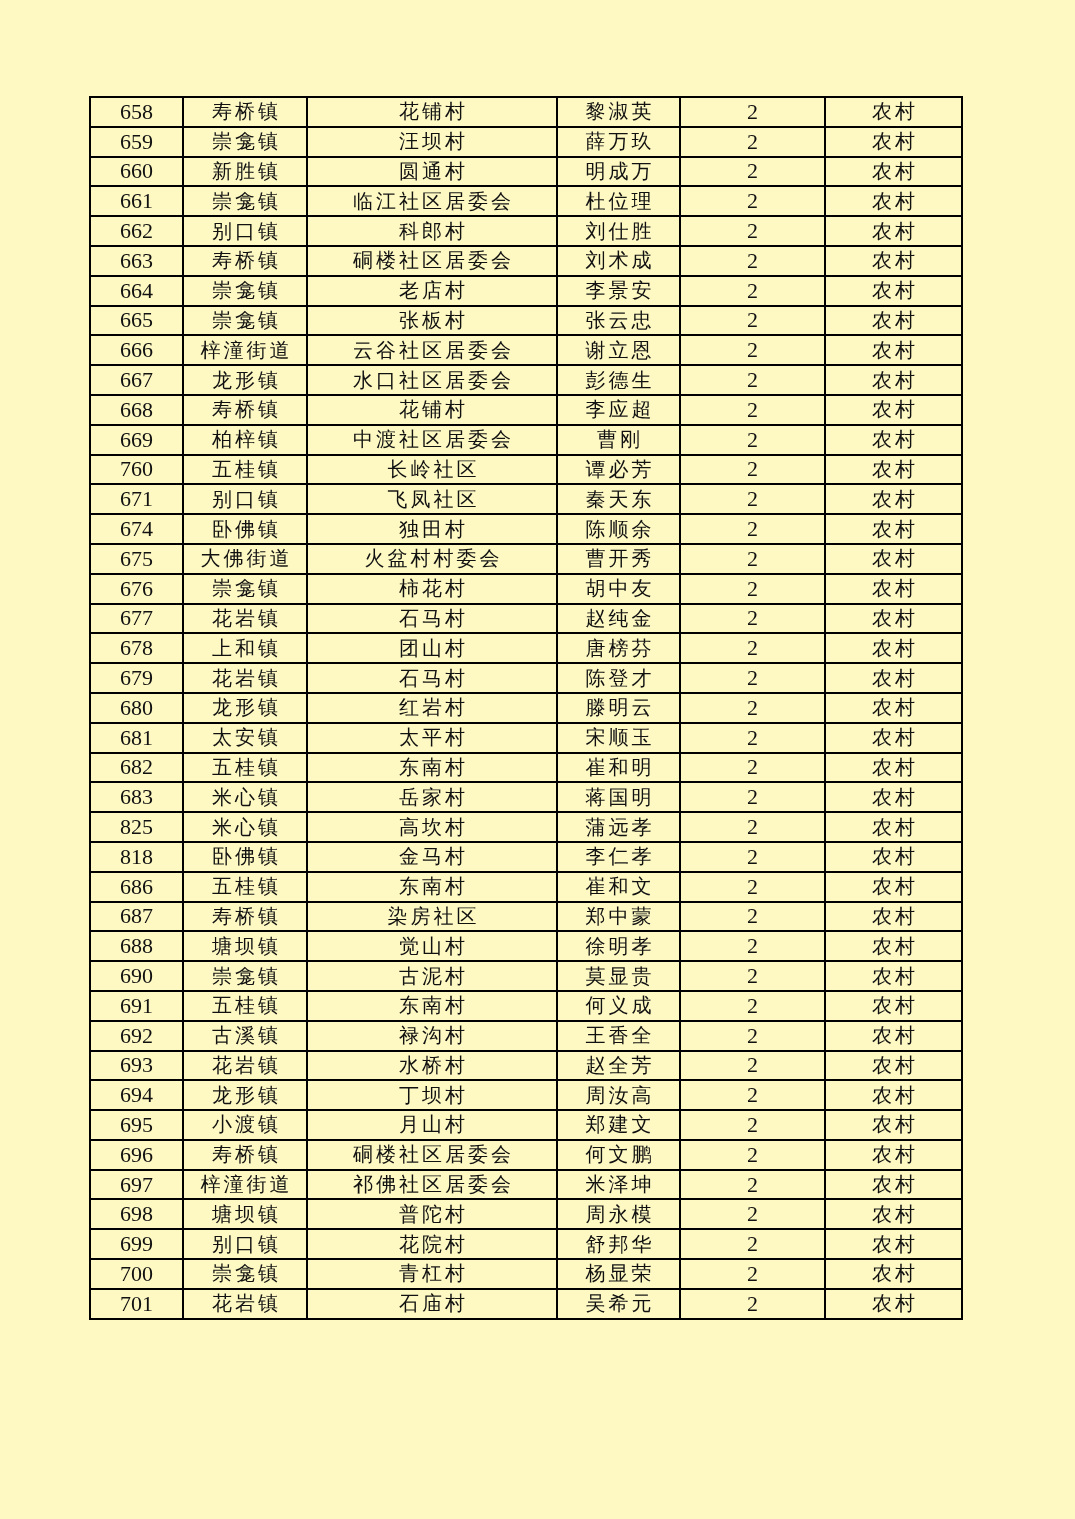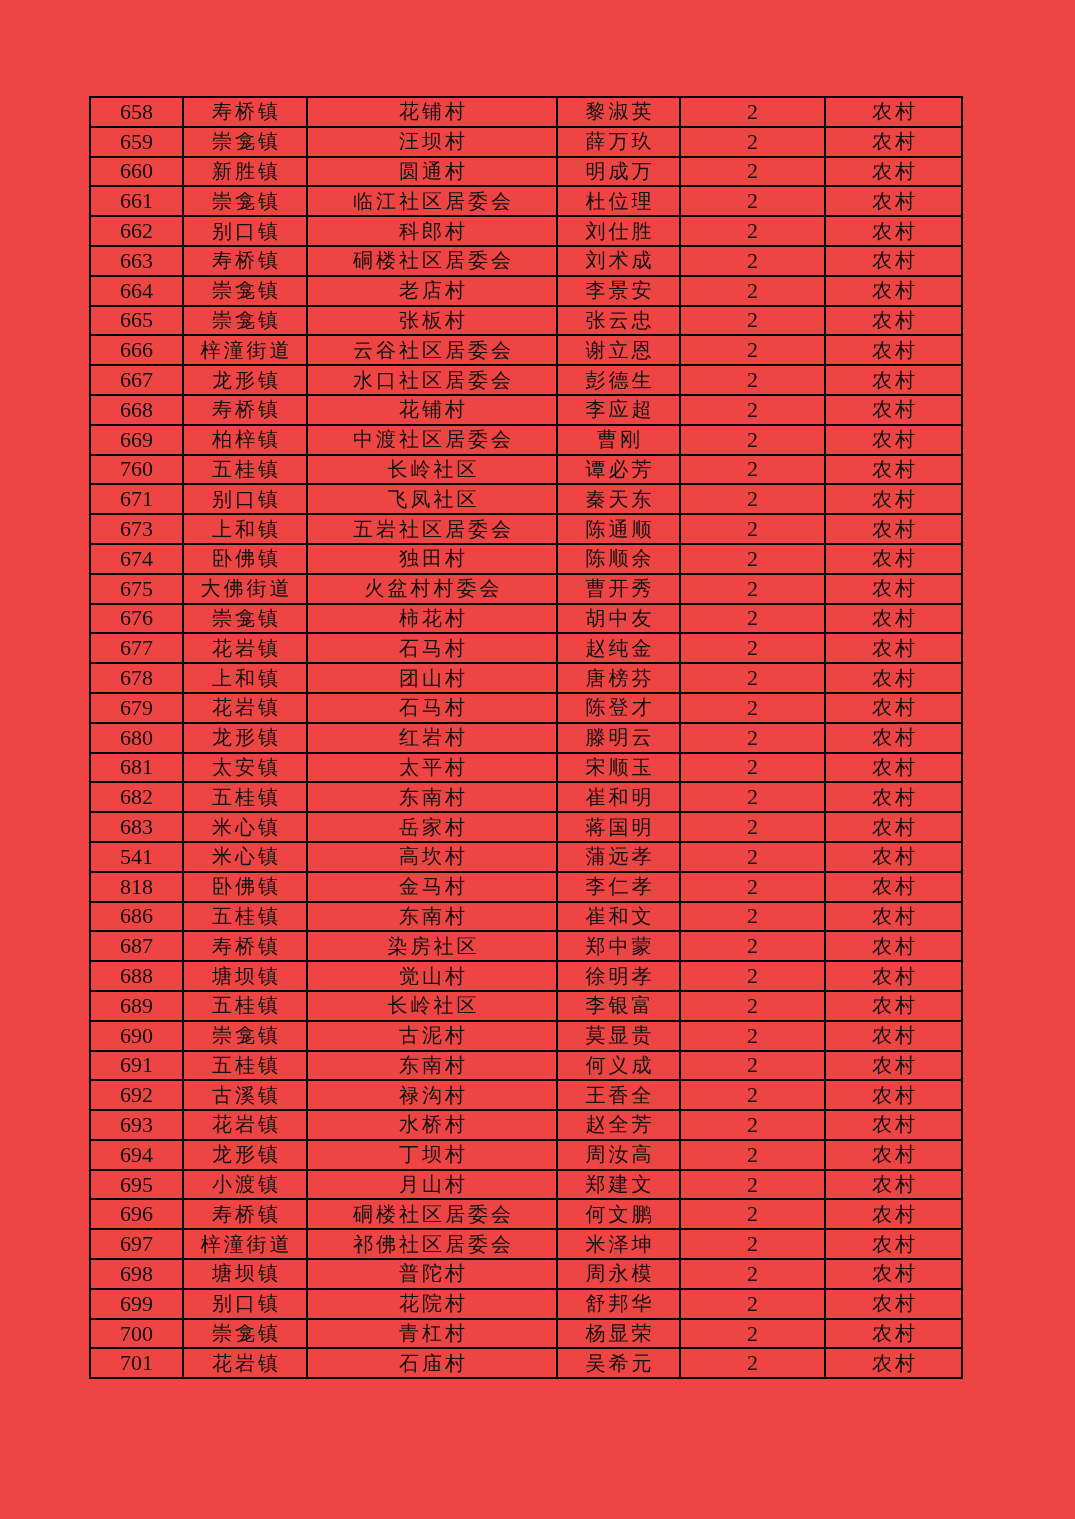--- a/index.html
+++ b/index.html
@@ -12,21 +12,21 @@
     height: 1519px;
     position: relative;
     font-family: "Liberation Serif", "DejaVu Serif", serif;
     color: #111111;
   }
   .doc-page {
     position: absolute;
     left: 0; top: 0;
     width: 1075px;
     height: 1519px;
-    background: #ef4444;
+    background: #fef9c3;
   }
   table.data-table {
     position: absolute;
     left: 89px;
     top: 96px;
     width: 873px;
     border-collapse: collapse;
     table-layout: fixed;
   }
   table.data-table td {
@@ -166,28 +166,20 @@
         </tr>
         <tr>
           <td class="num">671</td>
           <td>别口镇</td>
           <td>飞凤社区</td>
           <td>秦天东</td>
           <td class="num">2</td>
           <td>农村</td>
         </tr>
         <tr>
-          <td class="num">673</td>
-          <td>上和镇</td>
-          <td>五岩社区居委会</td>
-          <td>陈通顺</td>
-          <td class="num">2</td>
-          <td>农村</td>
-        </tr>
-        <tr>
           <td class="num">674</td>
           <td>卧佛镇</td>
           <td>独田村</td>
           <td>陈顺余</td>
           <td class="num">2</td>
           <td>农村</td>
         </tr>
         <tr>
           <td class="num">675</td>
           <td>大佛街道</td>
@@ -254,21 +246,21 @@
         </tr>
         <tr>
           <td class="num">683</td>
           <td>米心镇</td>
           <td>岳家村</td>
           <td>蒋国明</td>
           <td class="num">2</td>
           <td>农村</td>
         </tr>
         <tr>
-          <td class="num">541</td>
+          <td class="num">825</td>
           <td>米心镇</td>
           <td>高坎村</td>
           <td>蒲远孝</td>
           <td class="num">2</td>
           <td>农村</td>
         </tr>
         <tr>
           <td class="num">818</td>
           <td>卧佛镇</td>
           <td>金马村</td>
@@ -290,28 +282,20 @@
           <td>染房社区</td>
           <td>郑中蒙</td>
           <td class="num">2</td>
           <td>农村</td>
         </tr>
         <tr>
           <td class="num">688</td>
           <td>塘坝镇</td>
           <td>觉山村</td>
           <td>徐明孝</td>
-          <td class="num">2</td>
-          <td>农村</td>
-        </tr>
-        <tr>
-          <td class="num">689</td>
-          <td>五桂镇</td>
-          <td>长岭社区</td>
-          <td>李银富</td>
           <td class="num">2</td>
           <td>农村</td>
         </tr>
         <tr>
           <td class="num">690</td>
           <td>崇龛镇</td>
           <td>古泥村</td>
           <td>莫显贵</td>
           <td class="num">2</td>
           <td>农村</td>

